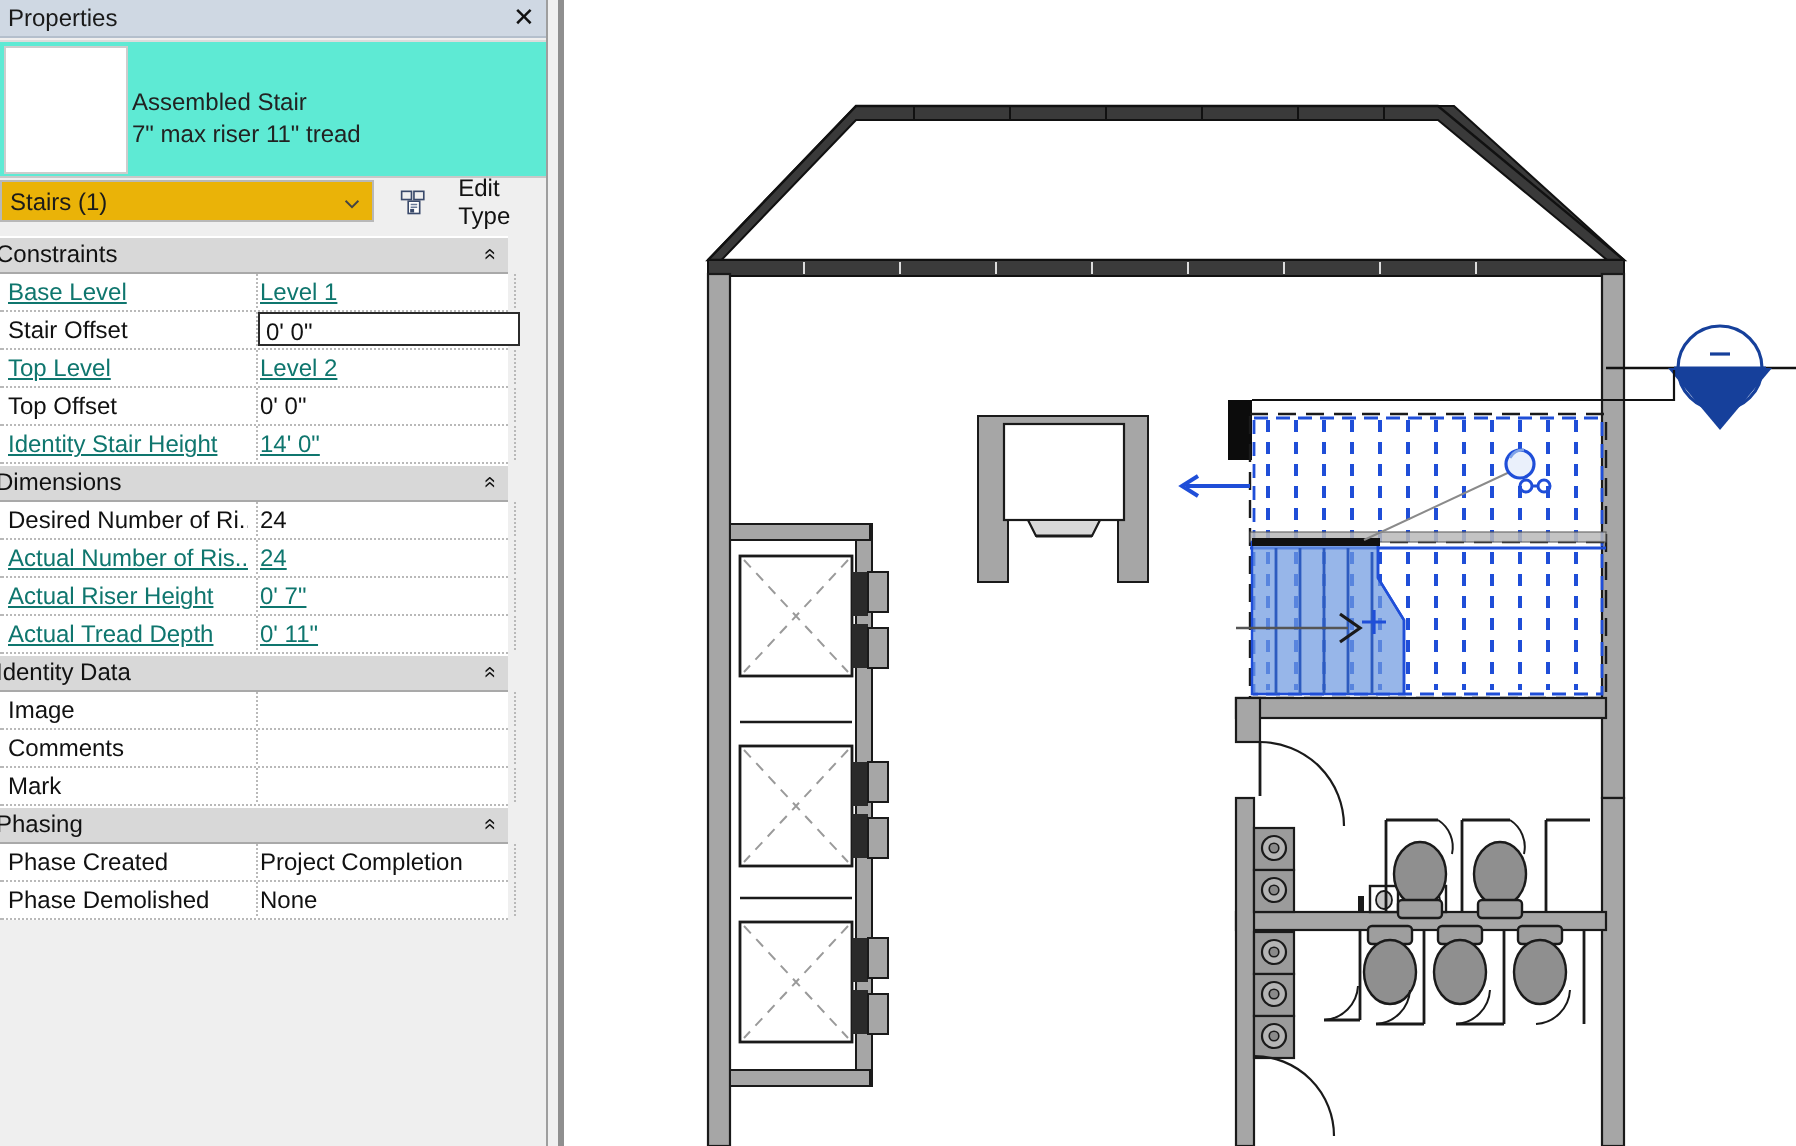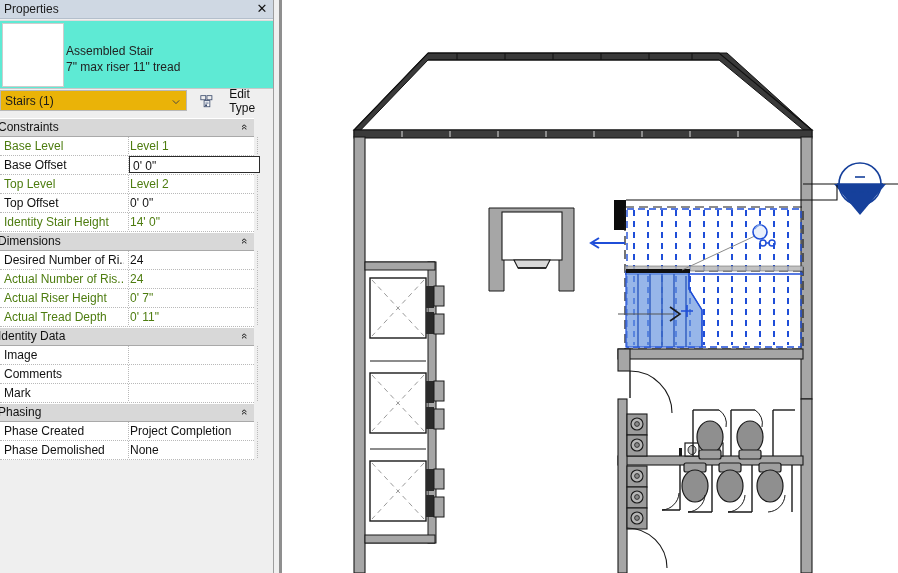--- a/index.html
+++ b/index.html
@@ -100,21 +100,21 @@
   }
   .row .v{
     position:absolute;left:130px;top:2px;width:128px;
     white-space:nowrap;overflow:hidden;color:#111;
   }
   .row .vbox{
     position:absolute;left:128px;top:0px;width:130px;height:17px;
     border-left:1px dotted #b9b9b9;border-right:1px dotted #b9b9b9;
     box-sizing:border-box;
   }
-  .row.dim .k,.row.dim .v{color:#4d7c0f;}
+  .row.dim .k,.row.dim .v{color:#0f766e;text-decoration:underline;}
   .row .v.active{
     left:129px;top:0px;height:17px;width:131px;
     border:1px solid #2b2b2b;background:#fff;
     padding:2px 0 0 3px;box-sizing:border-box;color:#111;
   }
 
   
   #panel-border{
     position:absolute;left:273px;top:0;width:1px;height:573px;background:#9e9e9e;
   }
@@ -176,21 +176,21 @@
         <div class="grp">
           <span class="gname">Constraints</span>
           <span class="gchev" style="transform: rotate(90deg); display: inline-block;">«</span>
         </div>
         <div class="row dim">
           <span class="k">Base Level</span>
           <span class="vbox"></span>
           <span class="v">Level 1</span>
         </div>
         <div class="row">
-          <span class="k">Base Offset</span>
+          <span class="k">Stair Offset</span>
           <span class="vbox"></span>
           <span class="v active">0'  0"</span>
         </div>
         <div class="row dim">
           <span class="k">Top Level</span>
           <span class="vbox"></span>
           <span class="v">Level 2</span>
         </div>
         <div class="row">
           <span class="k">Top Offset</span>

